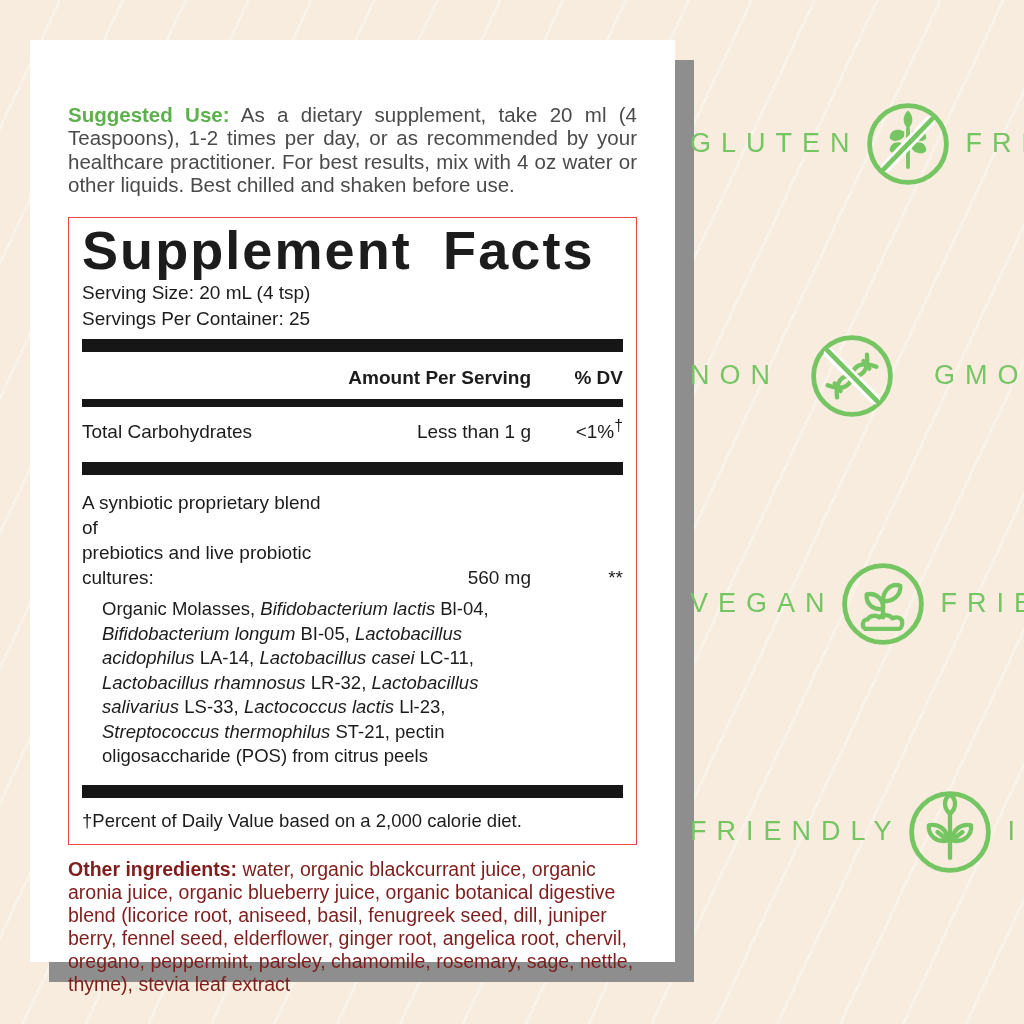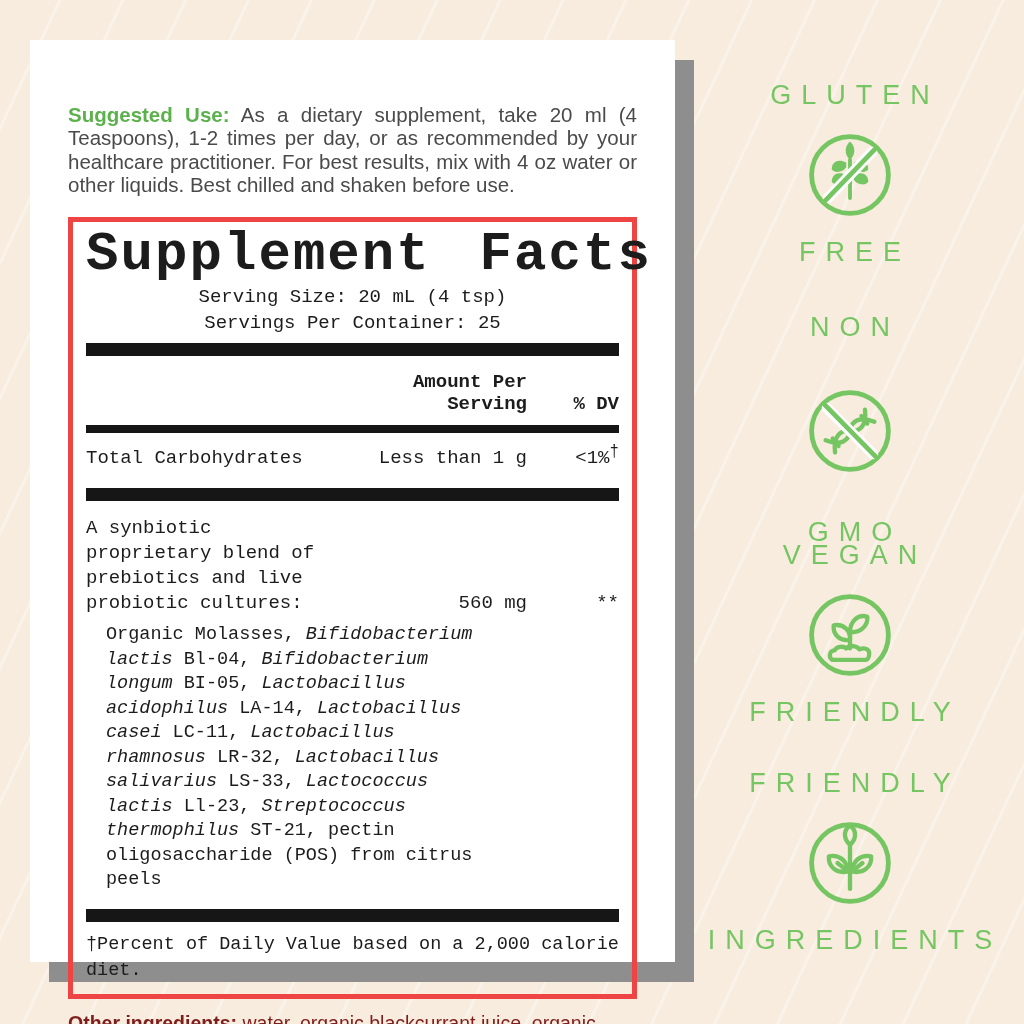--- a/index.html
+++ b/index.html
@@ -13,29 +13,29 @@
   
   .card{
     position:absolute;left:30px;top:40px;width:645px;height:922px;
     background:#ffffff;box-shadow:19px 20px 0 #8e8e8e;
     box-sizing:border-box;padding:42px 38px 0 38px;color:#1c1c1c;
   }
   .suggested{font-size:20.5px;line-height:23.5px;text-align:justify;color:#4a4a4a;}
   .suggested .green-head{color:#5cb14c;font-weight:bold;}
   
   .facts{
-    margin-top:20px;border:5px solid #ef4444;box-sizing:border-box;
-    padding:4px 13px 10px 13px;color:#1c1c1c;font-family:Liberation Mono, monospace;
+    margin-top:20px;border:1px solid #ef4444;box-sizing:border-box;
+    padding:4px 13px 10px 13px;color:#1c1c1c;
   }
   .facts-title{
     font-size:53px;font-weight:bold;letter-spacing:2px;word-spacing:14px;
     line-height:58px;white-space:nowrap;color:#1c1c1c;
     transform:scaleX(1.02);transform-origin:left center;
   }
-  .serving{font-size:19px;line-height:26px;text-align:center;}
+  .serving{font-size:19px;line-height:26px;}
   .bar{background:#161616;}
   .bar-thick{height:13px;margin:7px 0;}
   .bar-thin{height:8px;margin:4px 0 0 0;}
   .frow{display:flex;align-items:flex-end;}
   .fcol-name{flex:1;}
   .fcol-amount{width:195px;text-align:right;flex:none;}
   .fcol-dv{width:92px;text-align:right;flex:none;}
   .fhead{font-weight:bold;font-size:19px;padding:8px 0 6px 0;}
   .fbody{font-size:19px;}
   .row-carbs{padding:10px 0 12px 0;}
@@ -43,21 +43,21 @@
   .blend-ingredients{
     margin:5px 0 16px 20px;width:392px;font-size:18.5px;line-height:24.5px;
   }
   .ital{font-style:italic;}
   .footnotes{font-size:18.5px;line-height:26px;padding-top:3px;}
   
   .other{margin-top:13px;font-size:19.5px;line-height:23px;color:#7f1d1d;}
   .other .bold-head{font-weight:bold;}
   
   .badge{
-    position:absolute;left:700px;width:300px;display:flex;flex-direction:column;
+    position:absolute;left:680px;width:300px;display:flex;flex-direction:row;
     align-items:center;color:#76c563;
   }
   .badge-label{
     font-size:27px;font-weight:500;letter-spacing:10px;text-indent:10px;
     white-space:nowrap;
   }
   .badge-icon{width:96px;height:96px;margin:16px 0 14px 0;}
   .badge-icon svg{display:block;width:96px;height:96px;}
   .b1{top:80px;} .b2{top:312px;gap:24px;} .b3{top:540px;} .b4{top:768px;}
 </style>

